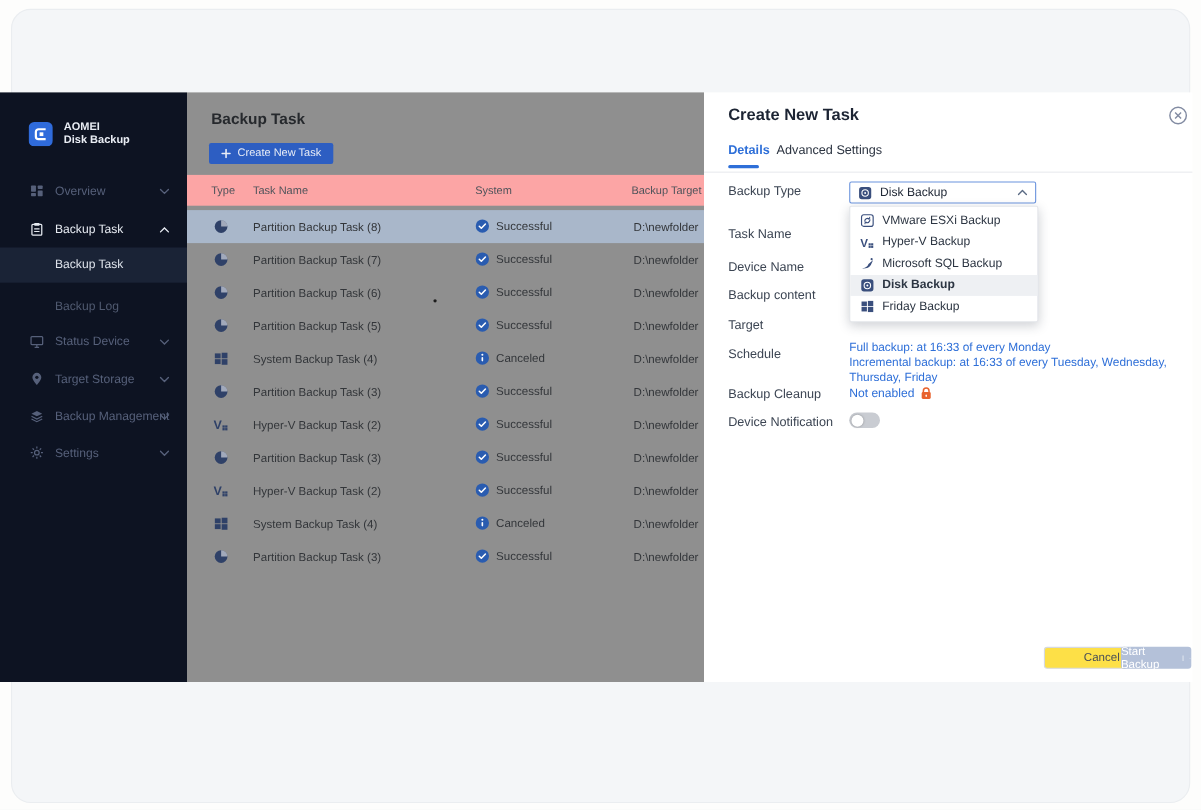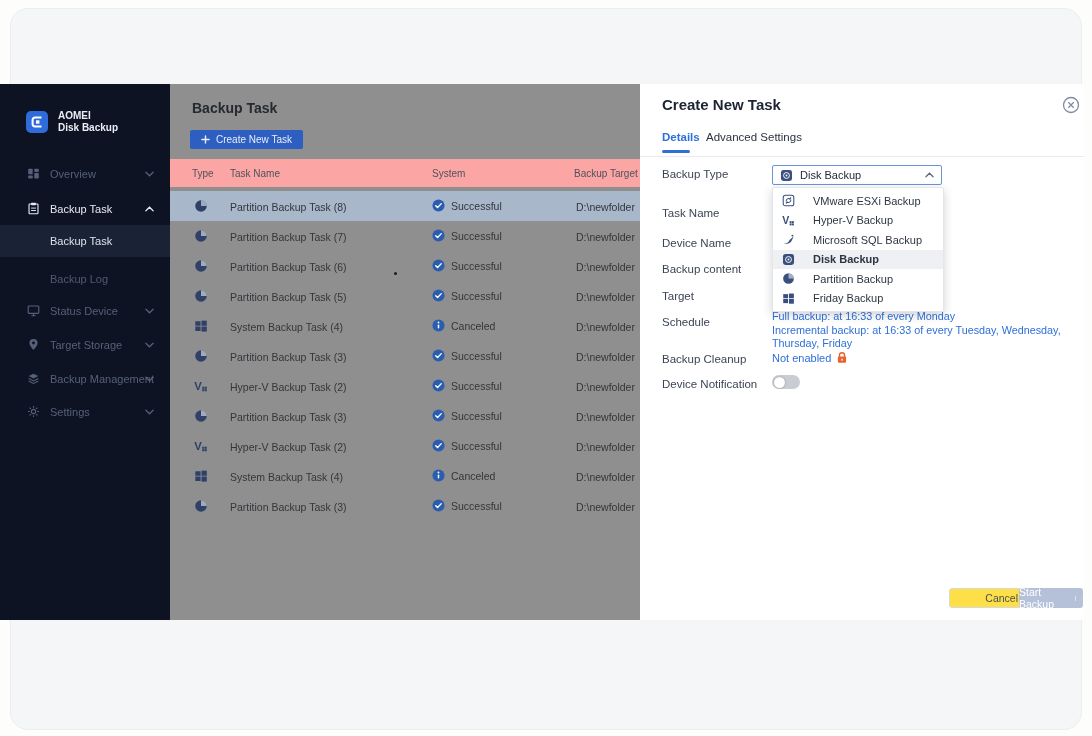--- a/index.html
+++ b/index.html
@@ -64,21 +64,21 @@
   .fl-cleanup { top:269px; } .fl-email { top:294px; }
 
   .select { position:absolute; left:132px; top:81px; width:170px; height:20px;
     border:1px solid #6a93dd; border-radius:2px; background:#fff;
     display:flex; align-items:center; gap:7px; padding:0 7px; font-size:11px; color:#222a38; cursor:pointer; }
   .sel-icon { width:13px; height:13px; color:#3a4f7d; flex:none; }
   .sel-chev { margin-left:auto; width:9px; height:6px; color:#5b6b84; }
   .dropdown { position:absolute; left:132px; top:103px; width:172px; background:#fff;
     border:1px solid #e4e6ea; border-radius:2px; box-shadow:0 3px 10px rgba(40,50,70,.22);
     padding:3px 0; z-index:5; }
-  .option { height:19.5px; display:flex; align-items:center; gap:18px; padding:0 9px;
+  .option { height:19.5px; display:flex; align-items:center; gap:7px; padding:0 9px;
     font-size:11px; color:#2c3542; cursor:pointer; }
   .option.selected { background:#eef0f3; font-weight:bold; }
   .opt-icon { width:13px; height:13px; color:#3a4f7d; flex:none; }
 
   .sched { position:absolute; left:132px; top:226px; font-size:10.8px; color:#2e6fd8; line-height:13.5px; }
   .cleanup { position:absolute; left:132px; top:267px; display:flex; align-items:center; gap:5px;
     font-size:11px; color:#2e6fd8; }
   .lock-icon { width:12px; height:13px; color:#e8622d; display:inline-block; }
   .toggle { position:absolute; left:132px; top:291px; width:28px; height:14px; border-radius:7px;
     background:#c9ccd2; cursor:pointer; }
@@ -531,29 +531,20 @@
             <svg viewBox="0 0 16 16">
               <rect x="1.2" y="1.2" width="13.6" height="13.6" rx="3" fill="currentColor"></rect>
               <circle cx="8" cy="8" r="3.6" fill="none" stroke="#fff" stroke-width="1.2"></circle>
               <circle cx="8" cy="8" r="1.1" fill="#fff"></circle>
             </svg>
           </span>
           <span>Disk Backup</span>
         </div>
         <div class="option">
           <span class="opt-icon">
-            <svg viewBox="0 0 16 16">
-              <circle cx="8" cy="8" r="6.6" fill="currentColor"></circle>
-              <path d="M8 8V1.4A6.6 6.6 0 0 1 14.6 8z" fill="rgba(255,255,255,0.55)"></path>
-            </svg>
-          </span>
-          <span>Partition Backup</span>
-        </div>
-        <div class="option">
-          <span class="opt-icon">
             <svg viewBox="0 0 16 16" fill="currentColor">
               <rect x="1.5" y="2.6" width="6" height="5.1"></rect>
               <rect x="8.6" y="1.9" width="6" height="5.8"></rect>
               <rect x="1.5" y="8.6" width="6" height="5.1"></rect>
               <rect x="8.6" y="8.6" width="6" height="5.8"></rect>
             </svg>
           </span>
           <span>Friday Backup</span>
         </div>
       </div>

